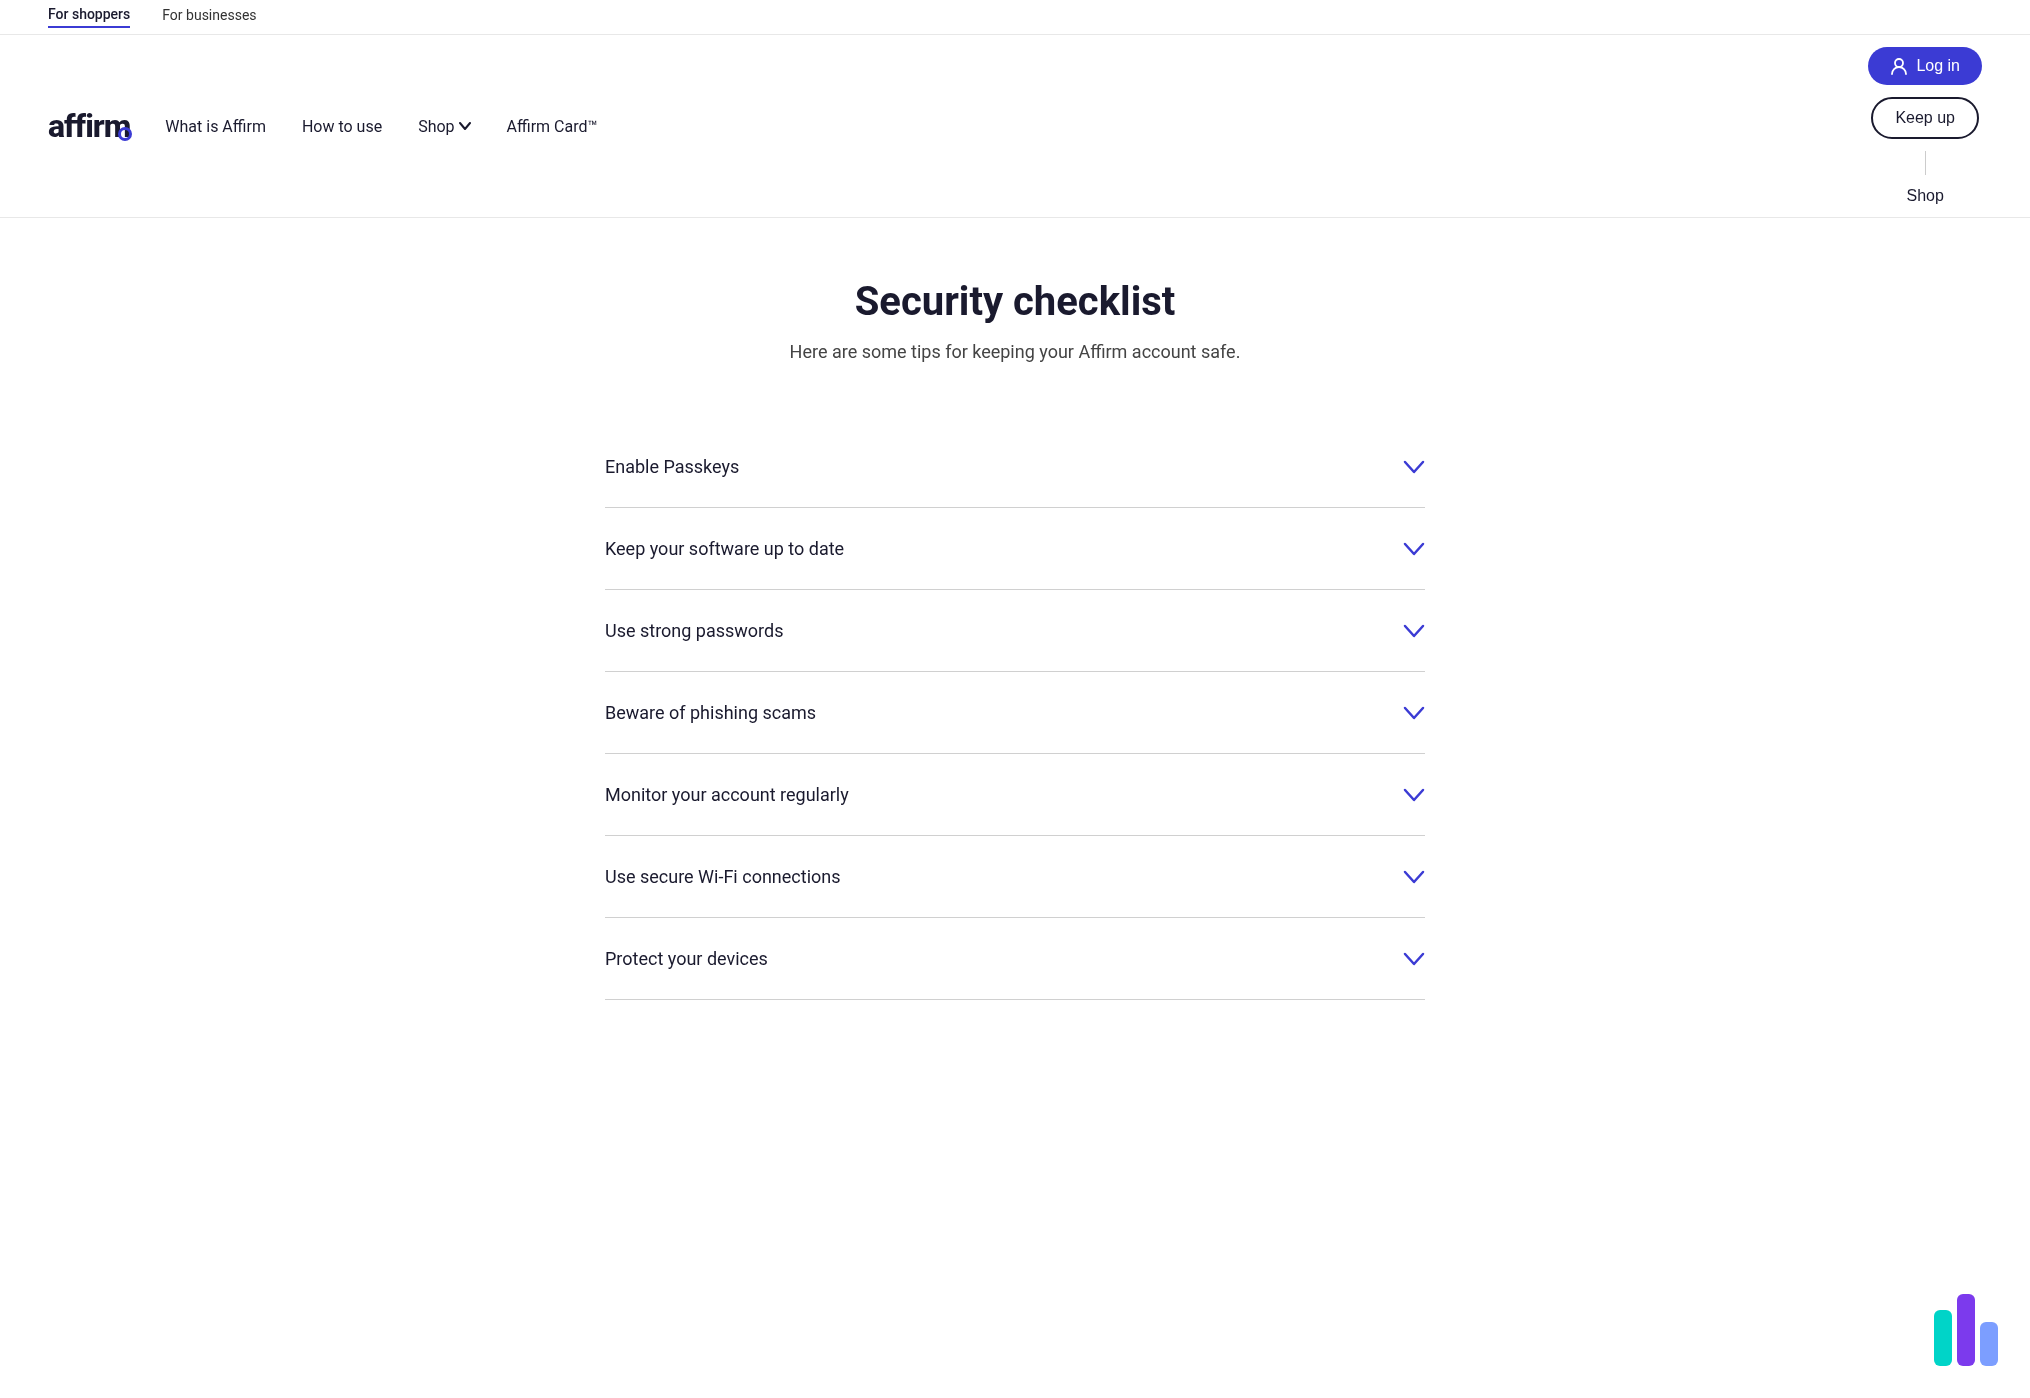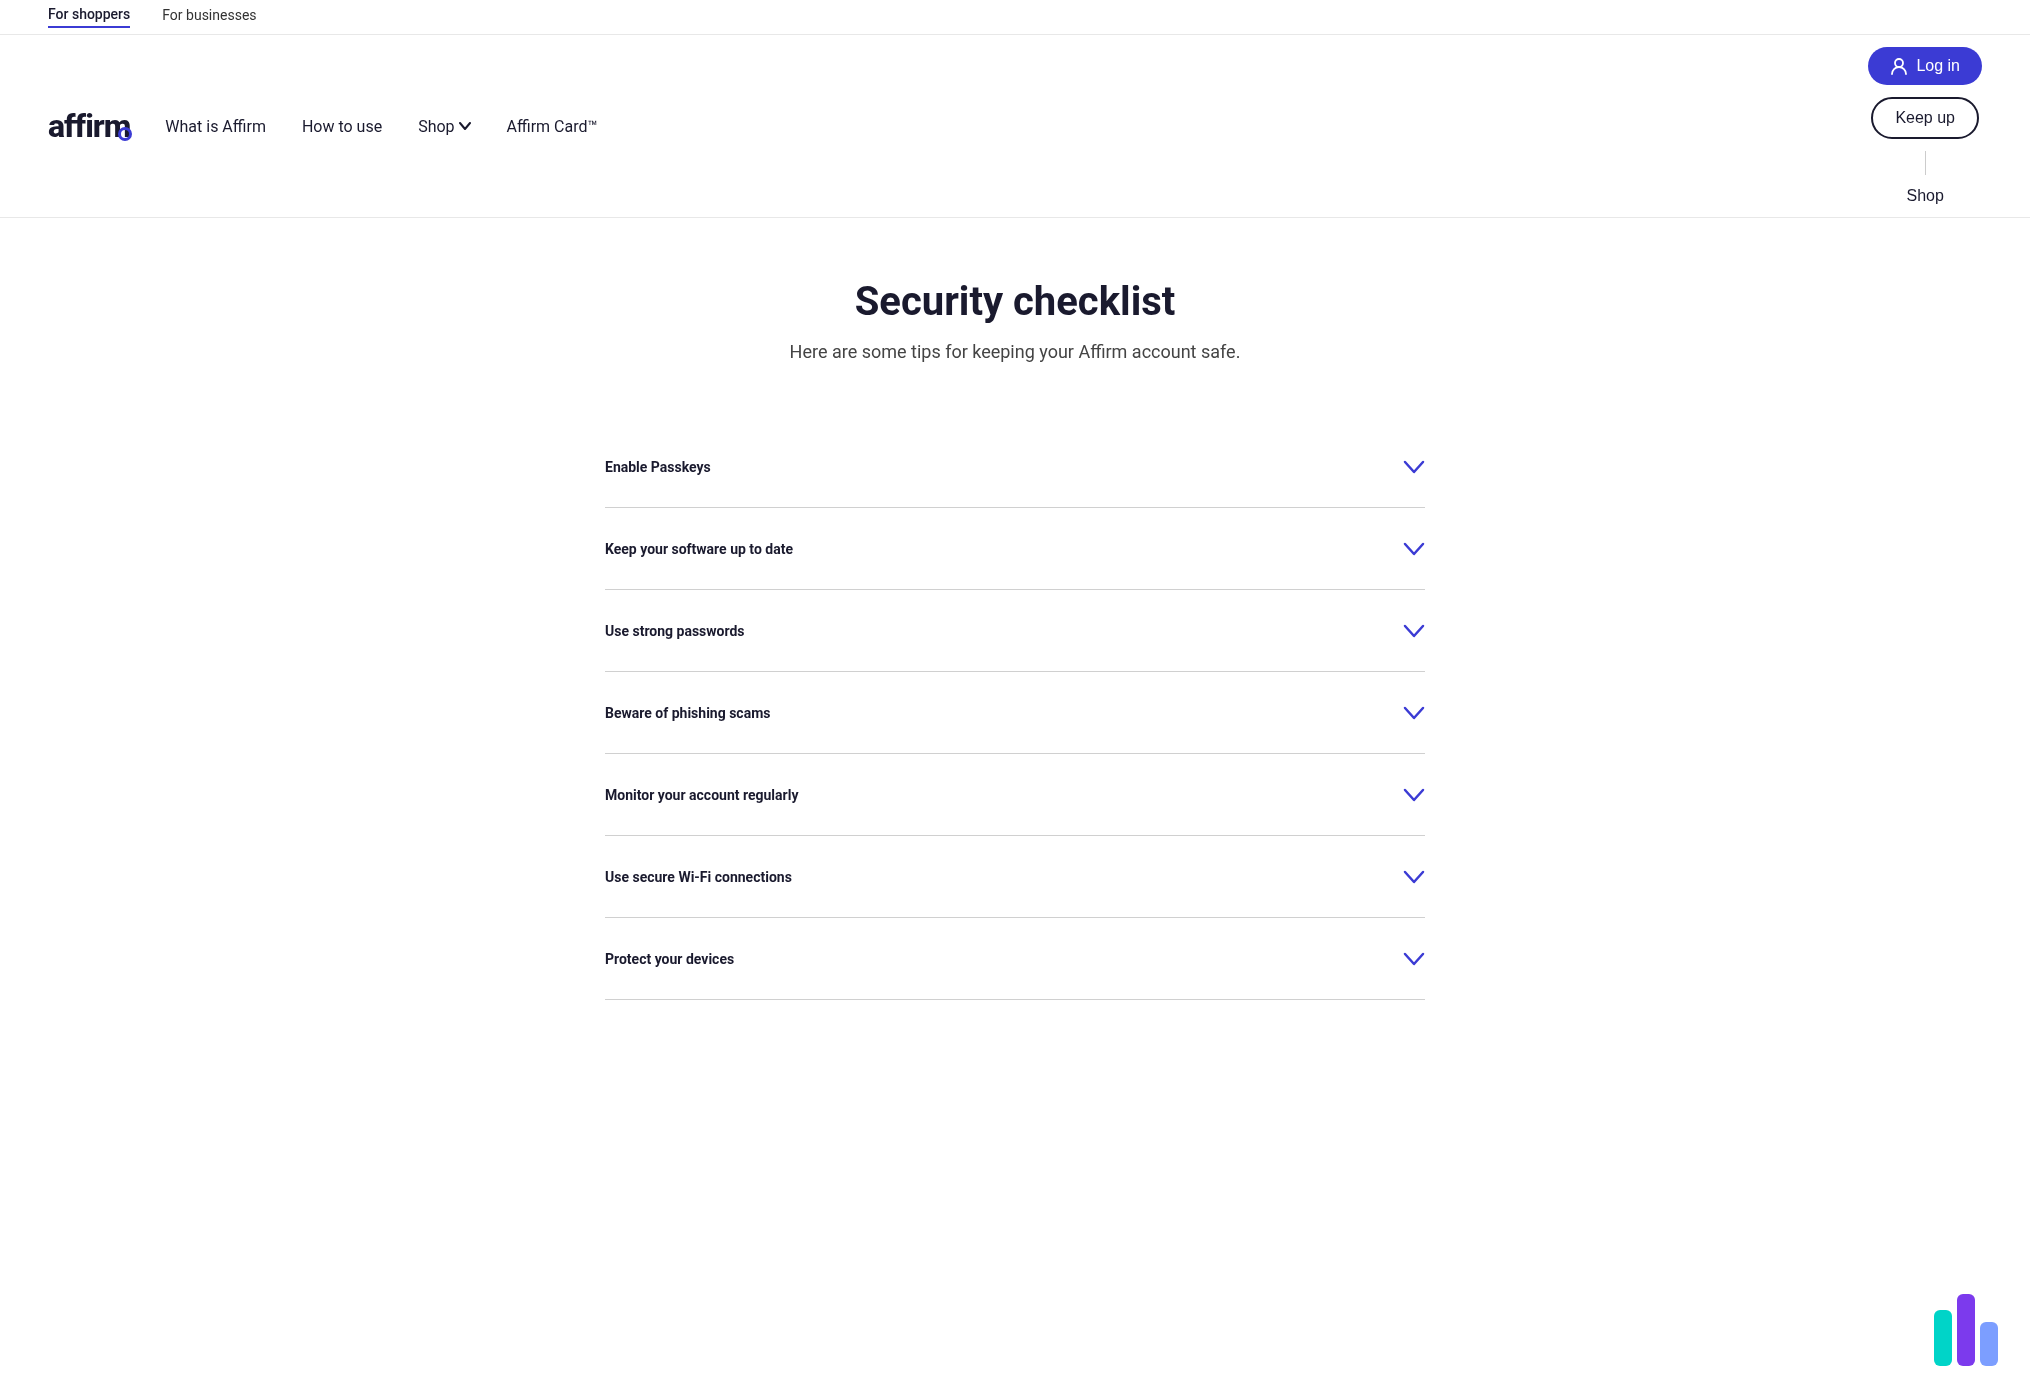--- a/index.html
+++ b/index.html
@@ -175,22 +175,22 @@
 
     .accordion-header {
       display: flex;
       align-items: center;
       justify-content: space-between;
       padding: 28px 0;
       cursor: pointer;
     }
 
     .accordion-title {
-      font-size: 14px;
-      font-weight: 700;
+      font-size: 18px;
+      font-weight: 400;
       color: #1a1a2e;
     }
 
     .chevron-icon {
       color: #3b3bd4;
       font-size: 22px;
       font-weight: 300;
     }
 
     

